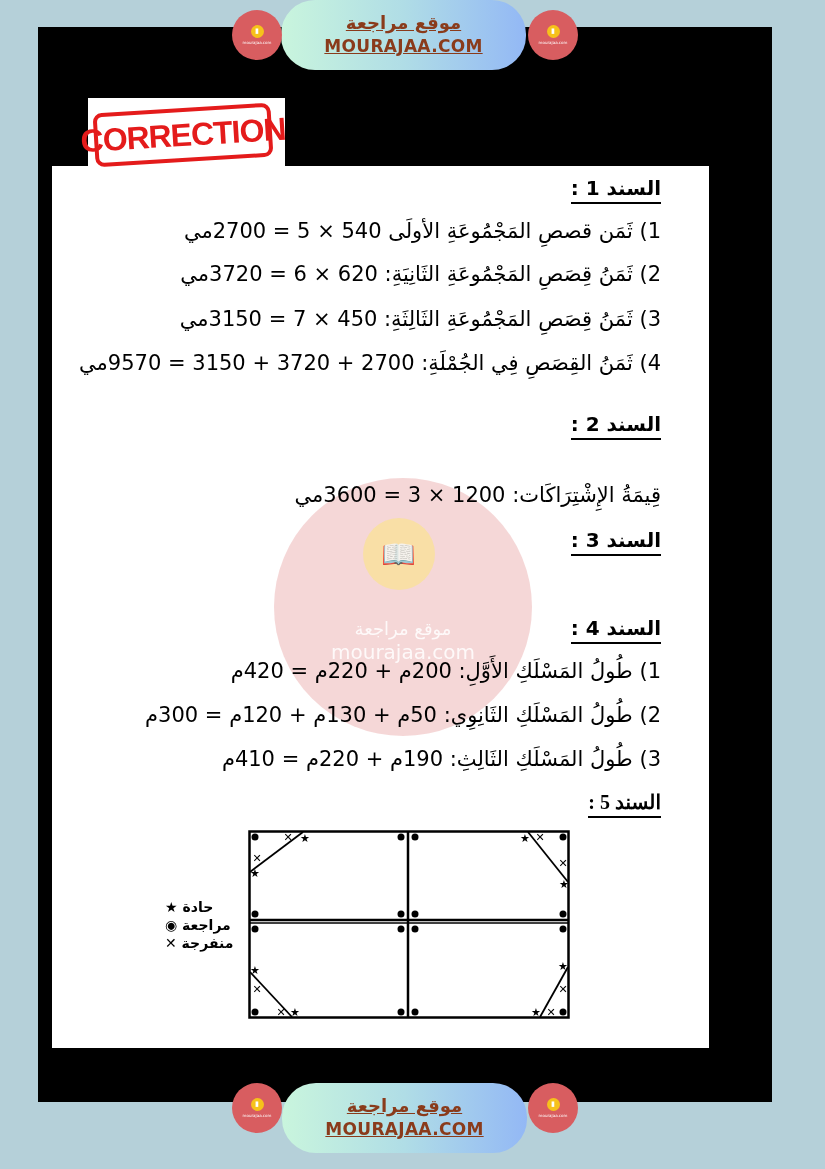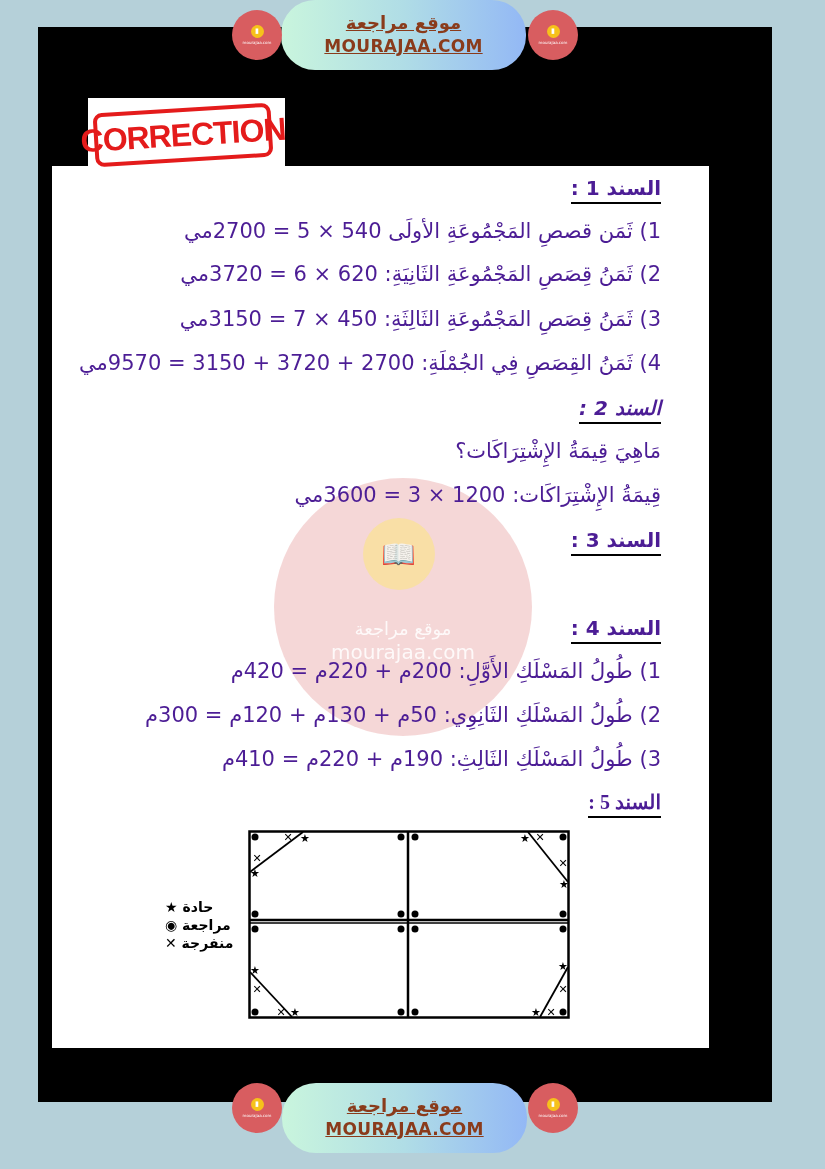--- a/index.html
+++ b/index.html
@@ -64,21 +64,21 @@
       position: absolute; left: 89px; top: 40px; width: 72px; height: 72px; border-radius: 50%;
       background: rgba(250, 226, 150, 0.75);
       display: flex; align-items: center; justify-content: center; font-size: 28px; color: rgba(255,255,255,0.9);
     }
     .wm-ar { position: absolute; left: 0; width: 100%; top: 140px; text-align: center; color: rgba(255,255,255,0.85); font-size: 18px; direction: rtl; }
     .wm-en { position: absolute; left: 0; width: 100%; top: 162px; text-align: center; color: rgba(255,255,255,0.85); font-size: 20px; }
     
     .content { position: absolute; left: 52px; top: 166px; width: 657px; height: 882px; z-index: 2; }
     .line {
       position: absolute; right: 48px; direction: rtl; white-space: nowrap;
-      font-family: "DejaVu Sans", sans-serif; font-size: 21px; color: #4c1d95; line-height: 30px;
+      font-family: "DejaVu Sans", sans-serif; font-size: 21px; color: #000000; line-height: 30px;
     }
     .heading { font-weight: bold; font-size: 20px; border-bottom: 2px solid #000; line-height: 28px; }
     
     .diagram { position: absolute; left: 248px; top: 830px; width: 322px; height: 189px; z-index: 2; }
     .legend { position: absolute; left: 165px; top: 898px; z-index: 2; direction: rtl; }
     .legend div { font-size: 14px; font-weight: bold; line-height: 18px; text-align: left; direction: ltr; }
   </style>
 </head>
 <body>
 
@@ -109,22 +109,21 @@
 </div>
 
 <div class="content">
 
   <div class="line heading" style="top:8px;">السند 1 :</div>
   <div class="line" style="top:50px;margin-left:29px;">1) ثَمَن قصصِ المَجْمُوعَةِ الأولَى 540 × 5 = 2700مي</div>
   <div class="line" style="top:93px;">2) ثَمَنُ قِصَصِ المَجْمُوعَةِ الثَانِيَةِ: 620 × 6 = 3720مي</div>
   <div class="line" style="top:138px;">3) ثَمَنُ قِصَصِ المَجْمُوعَةِ الثَالِثَةِ: 450 × 7 = 3150مي</div>
   <div class="line" style="top:182px;">4) ثَمَنُ القِصَصِ فِي الجُمْلَةِ: 2700 + 3720 + 3150 = 9570مي</div>
 
-  <div class="line heading" style="top:228px;font-style:italic;">السند 2 :</div>
-  <div class="line" style="top:270px;">مَاهِيَ قِيمَةُ الإِشْتِرَاكَات؟</div>
+  <div class="line heading" style="top:244px;">السند 2 :</div>
   <div class="line" style="top:314px;">قِيمَةُ الإِشْتِرَاكَات: 1200 × 3 = 3600مي</div>
 
   <div class="line heading" style="top:360px;">السند 3 :</div>
 
   <div class="line heading" style="top:448px;">السند 4 :</div>
   <div class="line" style="top:490px;">1) طُولُ المَسْلَكِ الأَوَّلِ: 200م + 220م = 420م</div>
   <div class="line" style="top:534px;">2) طُولُ المَسْلَكِ الثَانِوِي: 50م + 130م + 120م = 300م</div>
   <div class="line" style="top:578px;margin-left:13px;">3) طُولُ المَسْلَكِ الثَالِثِ: 190م + 220م = 410م</div>
 
   <div class="line heading" style="top:622px;font-family:Liberation Serif, serif;">السند 5 :</div>

